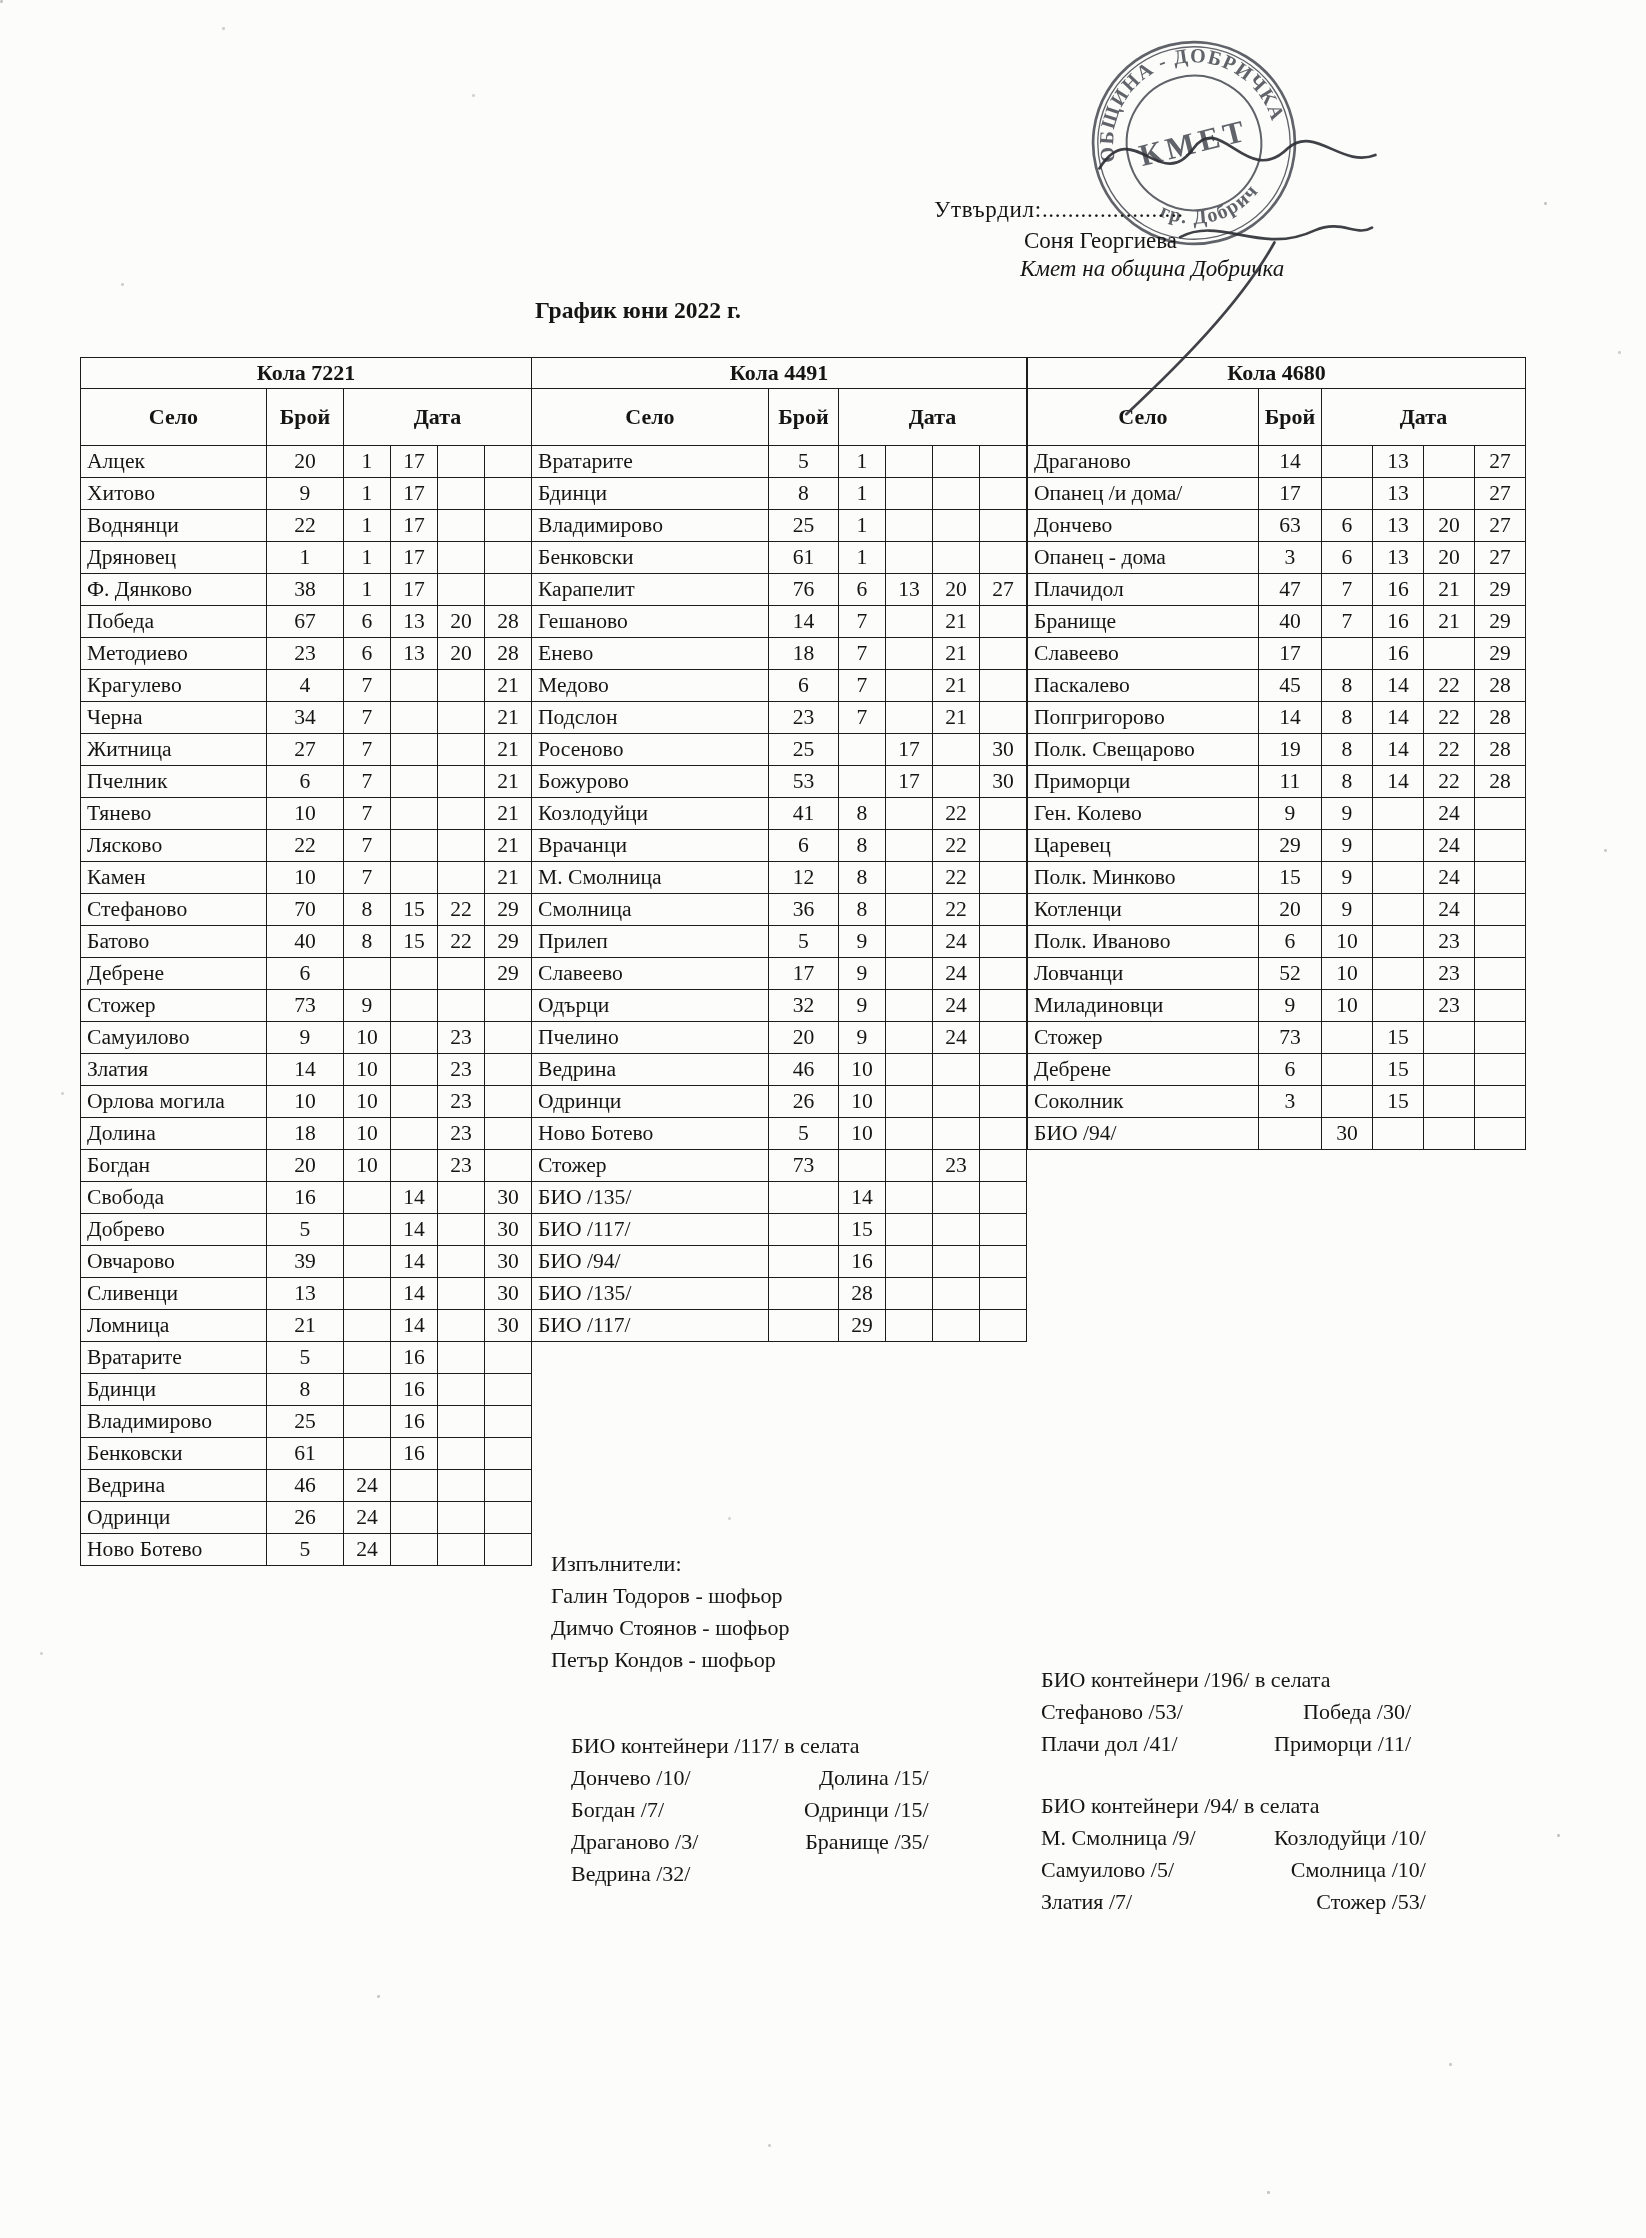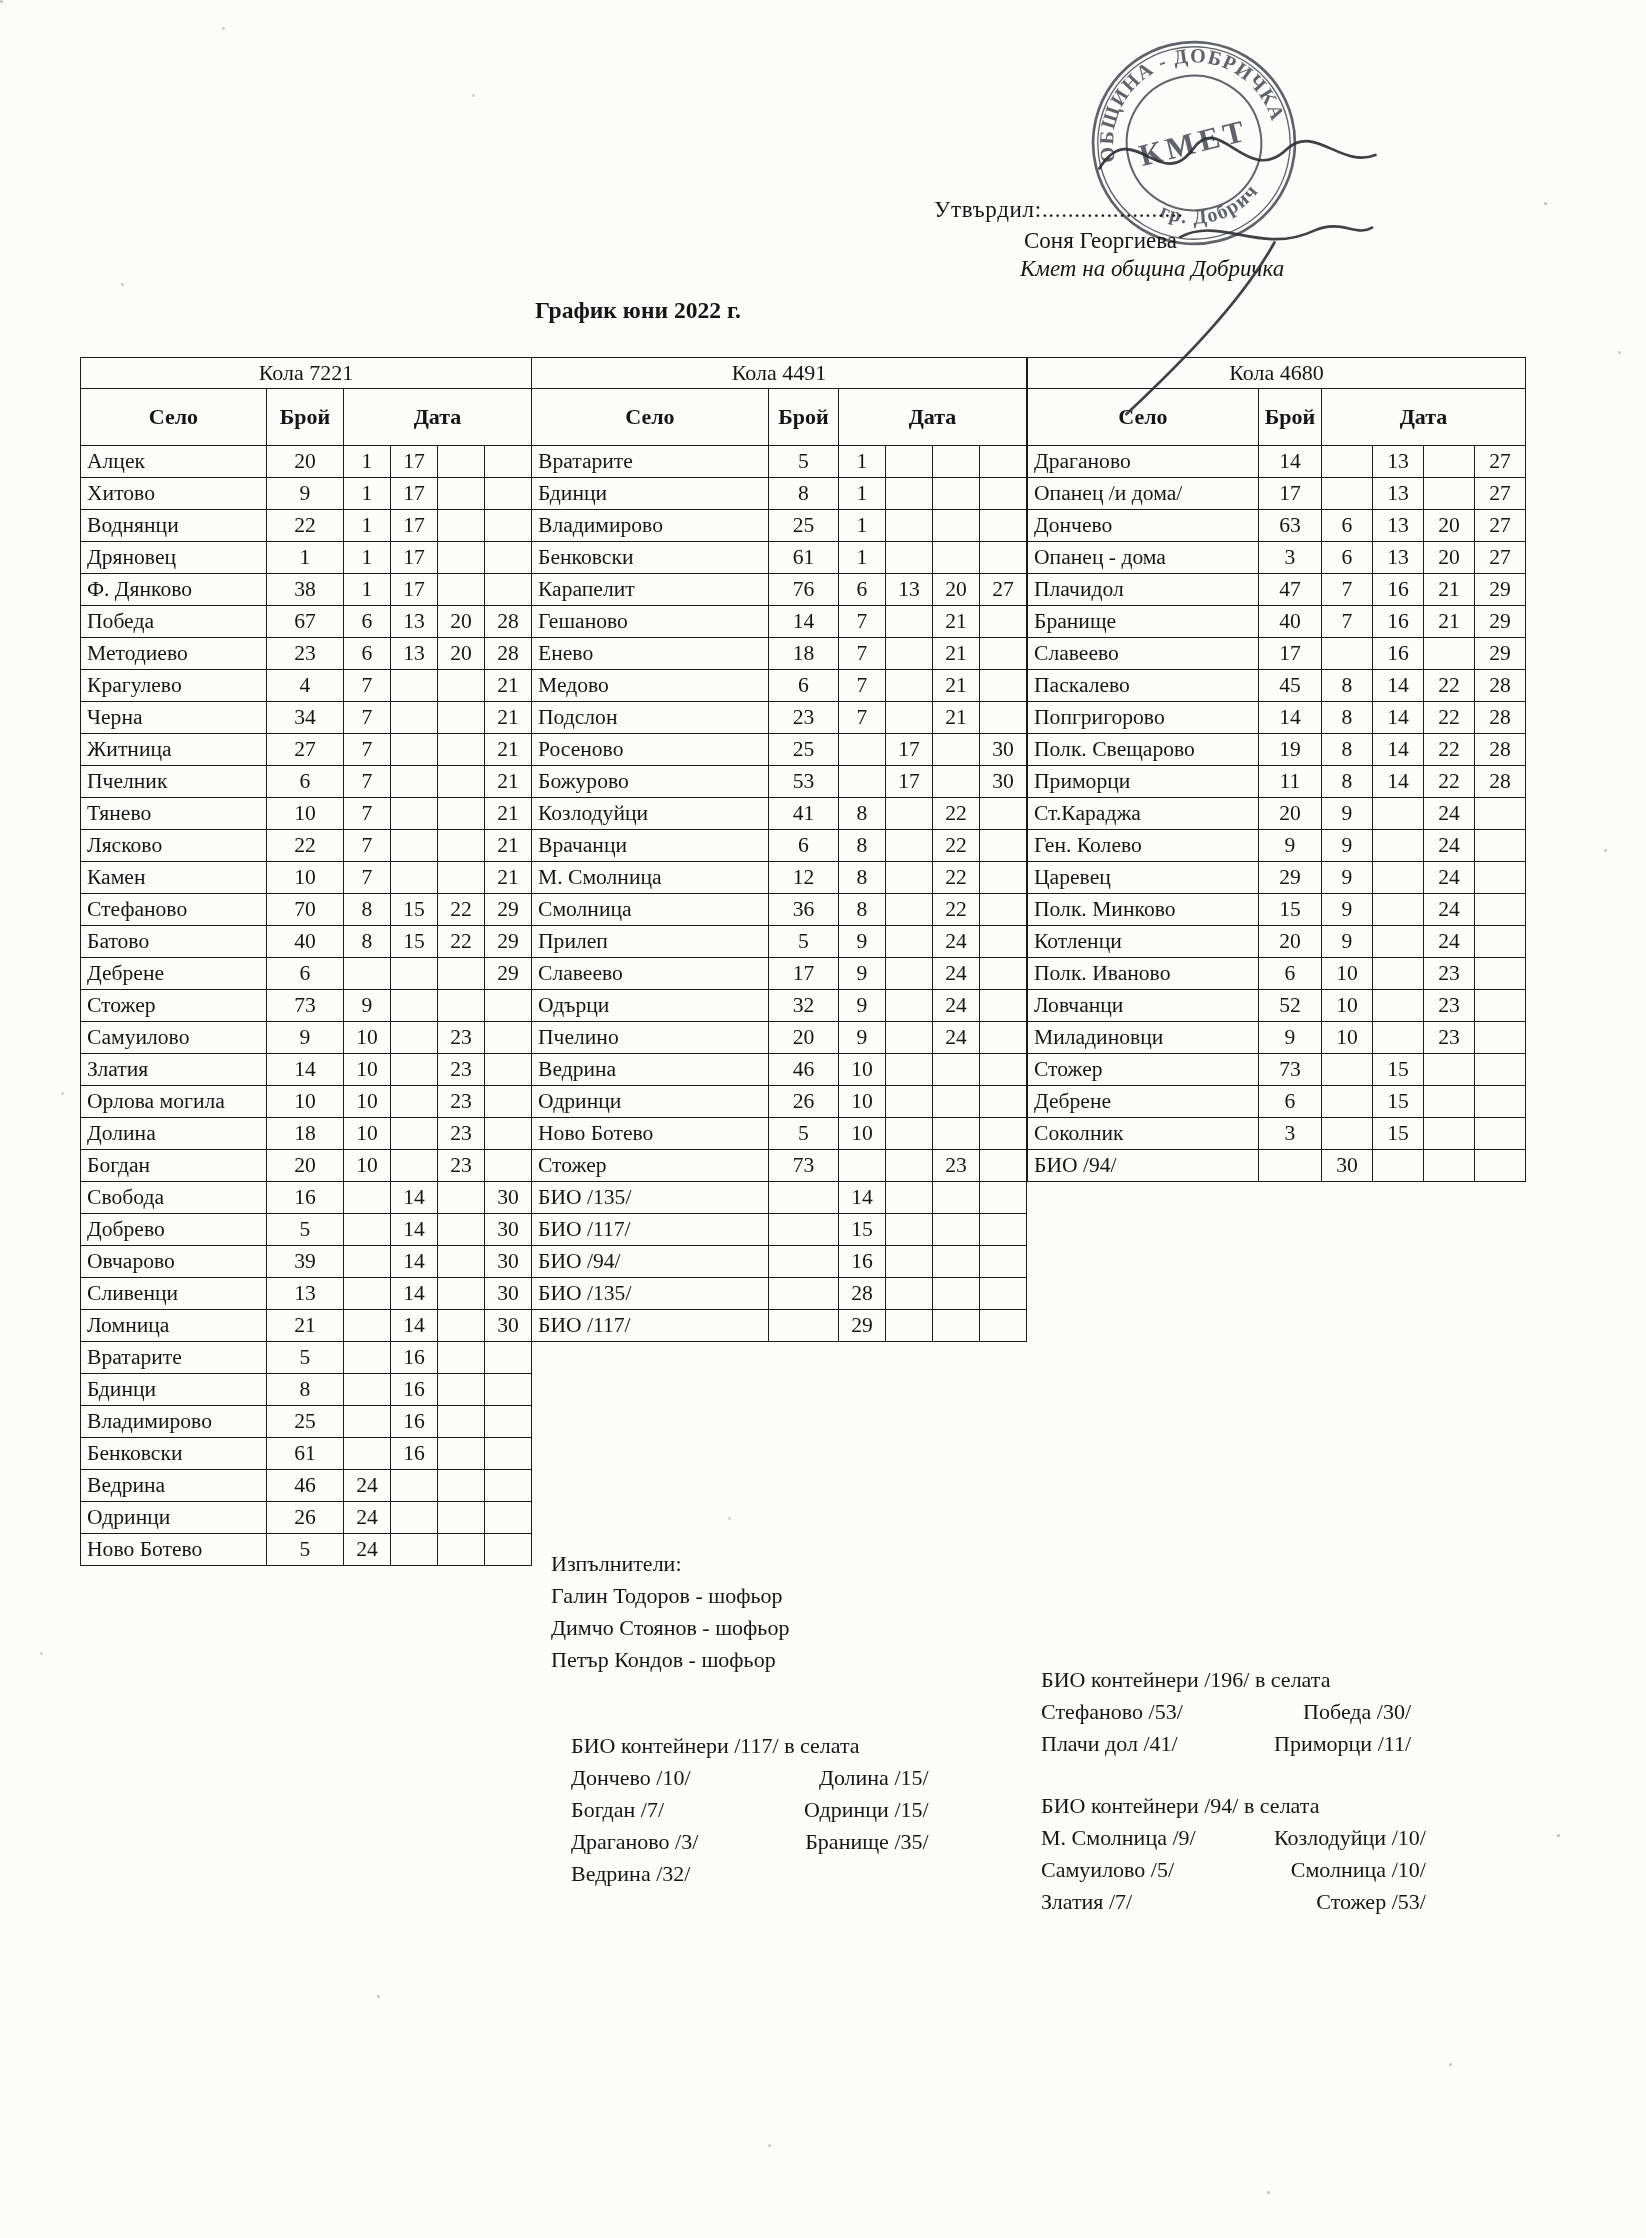--- a/index.html
+++ b/index.html
@@ -59,21 +59,21 @@
   .sched {
     position: absolute; top: 357px;
     border-collapse: collapse; table-layout: fixed;
     font-size: 21.6px; background: transparent;
   }
   .sched th, .sched td {
     border: 1.3px solid #1c1c1c; padding: 0 2.7px;
     overflow: hidden; white-space: nowrap; vertical-align: middle;
   }
   .sched td { height: 32px; }
-  .sched tr.vh th { height: 31px; font-size: 22px; font-weight: normal; text-align: center; }
+  .sched tr.vh th { height: 31px; font-size: 22px; font-weight: bold; text-align: center; }
   .sched tr.ch th { height: 57px; font-size: 22px; font-weight: bold; text-align: center; }
   .sched td.v { text-align: left; padding-left: 6px; }
   .sched td.c { text-align: center; }
   .sched td.d { text-align: center; }
   .t1 { left: 80px;  width: 452px; }
   .t2 { left: 531px;  width: 496px; }
   .t3 { left: 1027px; width: 496px; }
   .t1 col:nth-child(1) { width: 186px; } .t1 col:nth-child(2) { width: 77px; } .t1 col:nth-child(n+3) { width: 47px; }
   .t2 col:nth-child(1) { width: 237px; } .t2 col:nth-child(2) { width: 70px; } .t2 col:nth-child(n+3) { width: 47px; }
   .t3 col:nth-child(1) { width: 231px; } .t3 col:nth-child(2) { width: 63px;  } .t3 col:nth-child(n+3) { width: 51px; }
@@ -774,28 +774,20 @@
           <td class="d">22</td>
           <td class="d">28</td>
         </tr>
         <tr>
           <td class="v">Приморци</td>
           <td class="c">11</td>
           <td class="d">8</td>
           <td class="d">14</td>
           <td class="d">22</td>
           <td class="d">28</td>
-        </tr>
-        <tr>
-          <td class="v">Ст.Караджа</td>
-          <td class="c">20</td>
-          <td class="d">9</td>
-          <td class="d"></td>
-          <td class="d">24</td>
-          <td class="d"></td>
         </tr>
         <tr>
           <td class="v">Ген. Колево</td>
           <td class="c">9</td>
           <td class="d">9</td>
           <td class="d"></td>
           <td class="d">24</td>
           <td class="d"></td>
         </tr>
         <tr>

